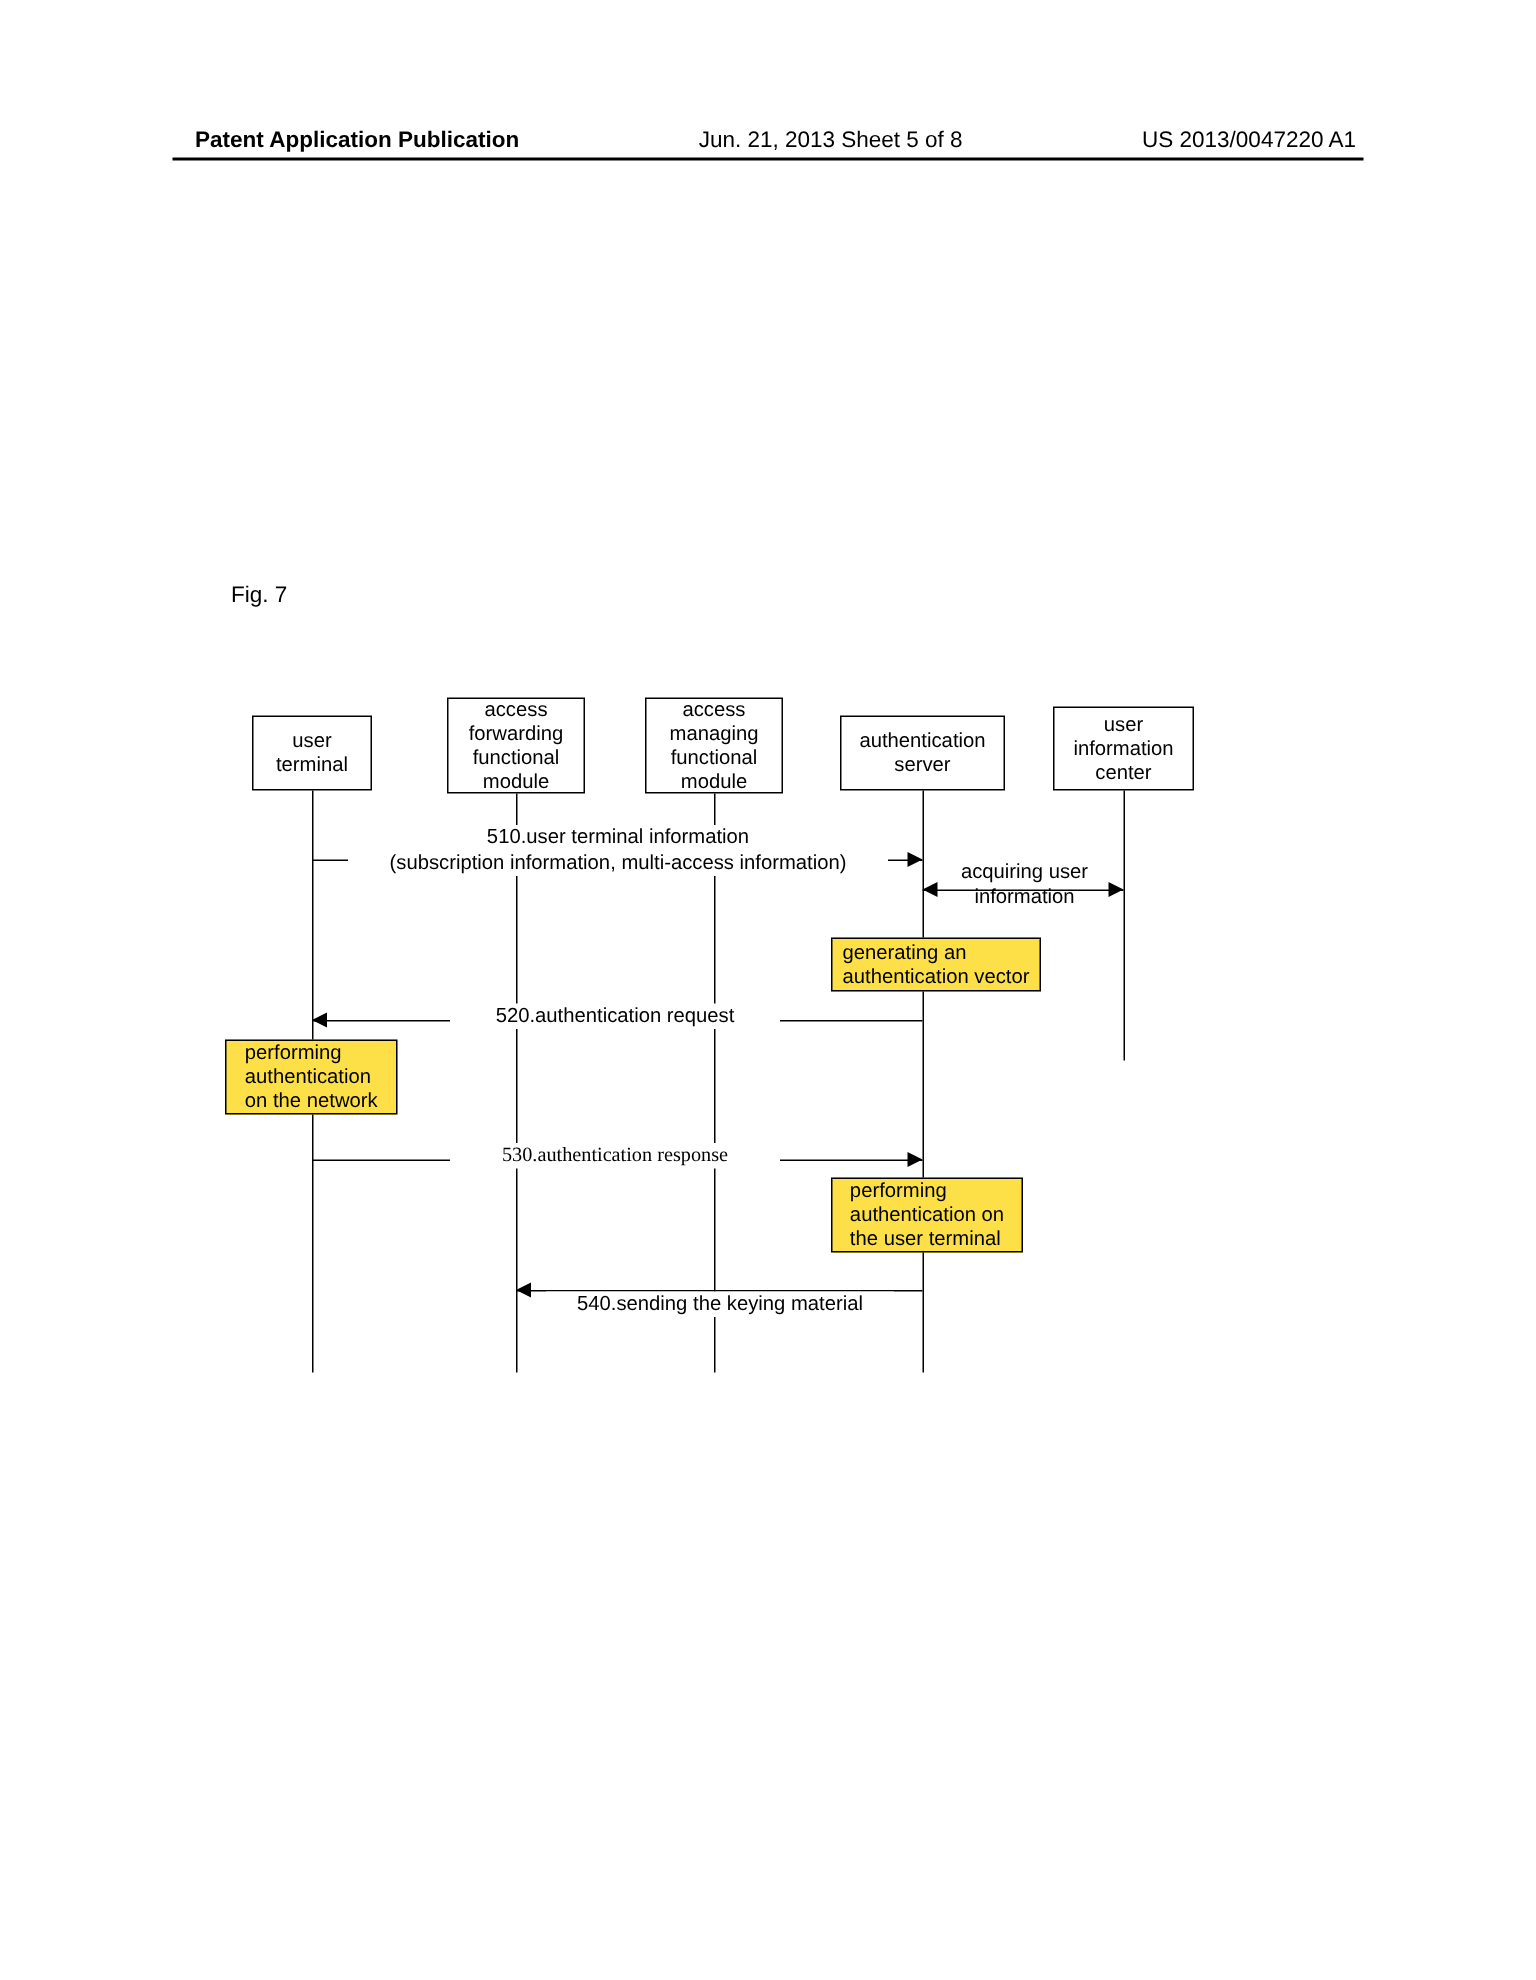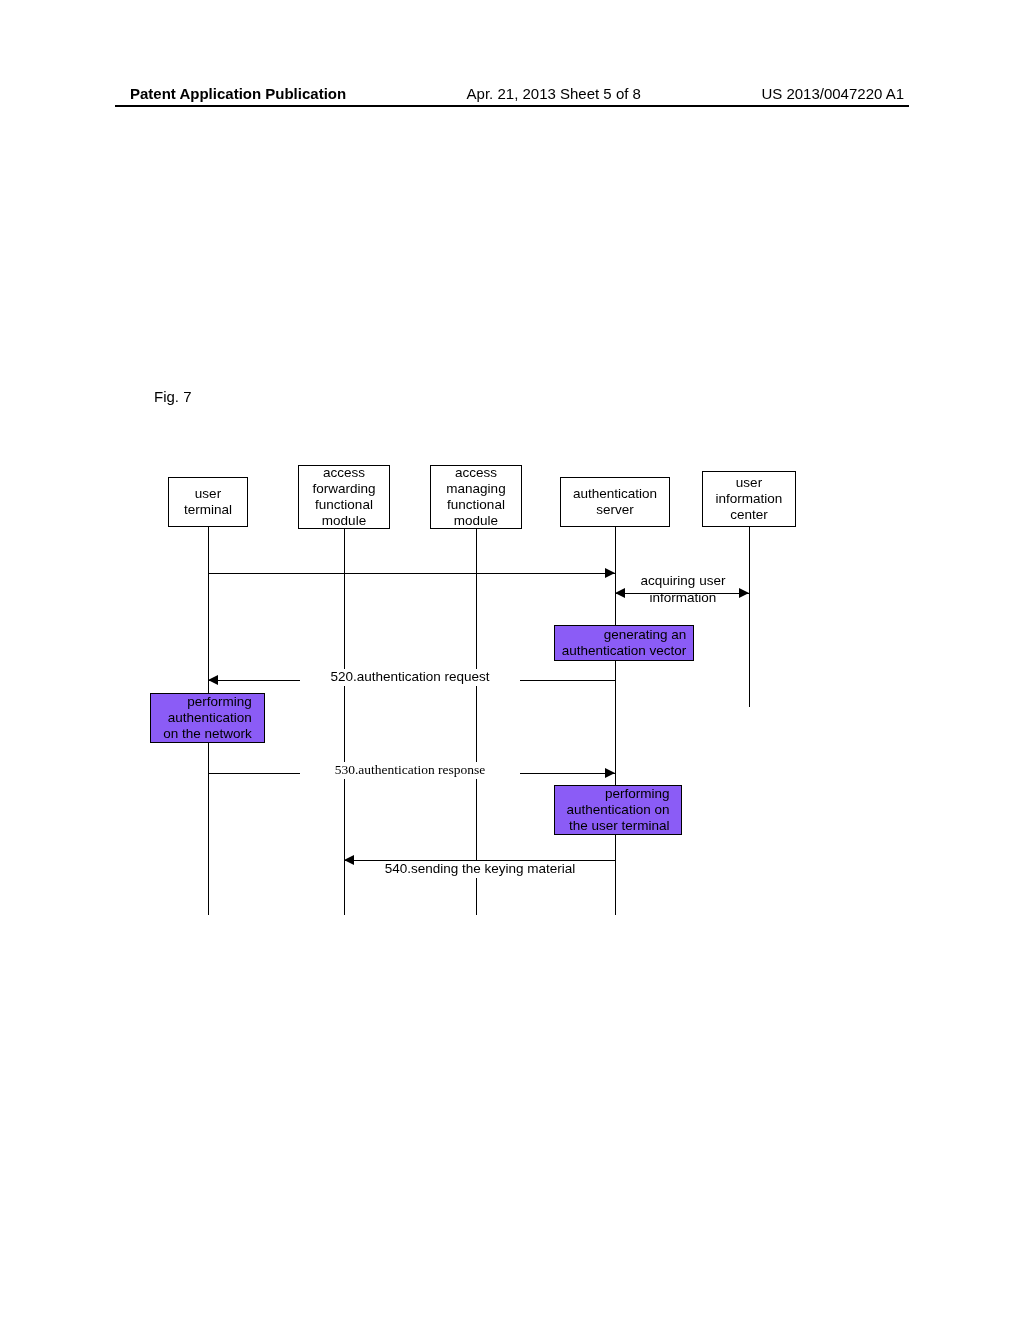--- a/index.html
+++ b/index.html
@@ -89,36 +89,36 @@
     position: absolute;
     font-size: 13.5px;
     text-align: center;
     background: #fff;
     white-space: nowrap;
     line-height: 1.25;
   }
   .notebox {
     position: absolute;
     border: 1.5px solid #000;
-    background: #8b5cf6;
+    background: #fde047;
     font-size: 13.5px;
-    text-align: right;
+    text-align: left;
     line-height: 1.2;
     display: flex;
     align-items: center;
     justify-content: center;
     padding: 2px 4px;
   }
 </style>
 </head>
 <body>
 
 <div class="header-row">
   <span class="header-left">Patent Application Publication</span>
-  <span class="header-mid">Apr. 21, 2013  Sheet 5 of 8</span>
+  <span class="header-mid">Jun. 21, 2013  Sheet 5 of 8</span>
   <span class="header-right">US 2013/0047220 A1</span>
 </div>
 <div class="header-rule"></div>
 
 <div class="fig-label">Fig. 7</div>
 
 <div class="diagram">
 
   <div class="actor" style="left:28px; width:80px; height:50px; top:12px;">user<br>terminal</div>
 
@@ -135,20 +135,24 @@
   <div class="lifeline" style="left:204px; top:64px; height:386px;"></div>
 
   <div class="lifeline" style="left:336px; top:64px; height:386px;"></div>
 
   <div class="lifeline" style="left:475px; top:62px; height:388px;"></div>
 
   <div class="lifeline" style="left:609px; top:62px; height:180px;"></div>
 
   <div class="msgline" style="left:68px; top:108px; width:407px;"></div>
   <div class="arrowR" style="left:465px; top:103px;"></div>
+  <div class="msglabel" style="left:92px; top:85px; width:360px;">
+    <span>510.user terminal information</span><br>
+    <span>(subscription information, multi-access information)</span>
+  </div>
 
   <div class="msgline" style="left:475px; top:128px; width:134px;"></div>
   <div class="arrowR" style="left:599px; top:123px;"></div>
   <div class="arrowL" style="left:475px; top:123px;"></div>
   <div class="msglabel" style="left:488px; top:108px; width:110px; text-align:center; background:transparent;">acquiring user<br>information</div>
 
   <div class="notebox" style="left:414px; top:160px; width:140px; height:36px;">generating an<br>authentication vector</div>
 
   <div class="msgline" style="left:68px; top:215px; width:407px;"></div>
   <div class="arrowL" style="left:68px; top:210px;"></div>

